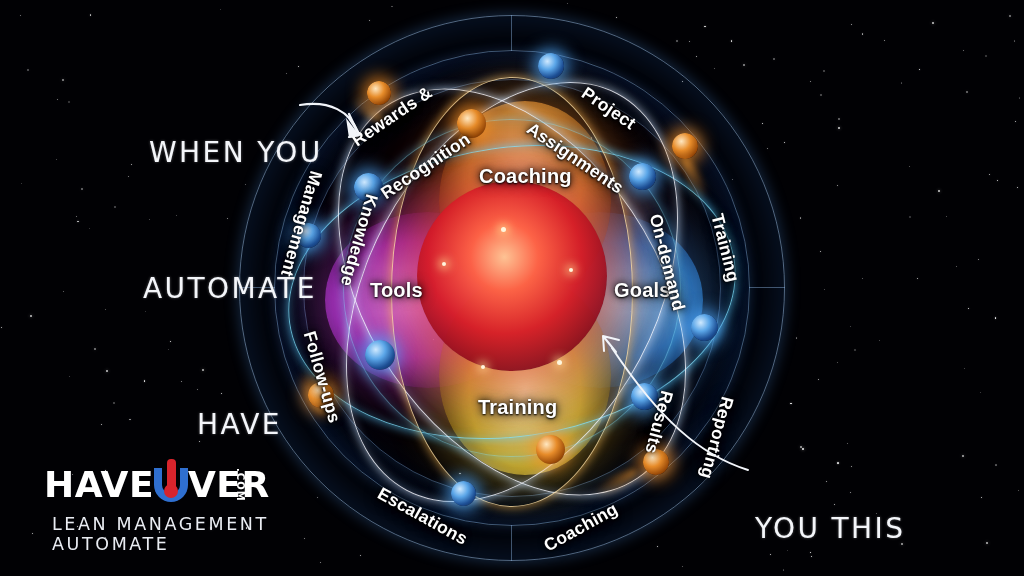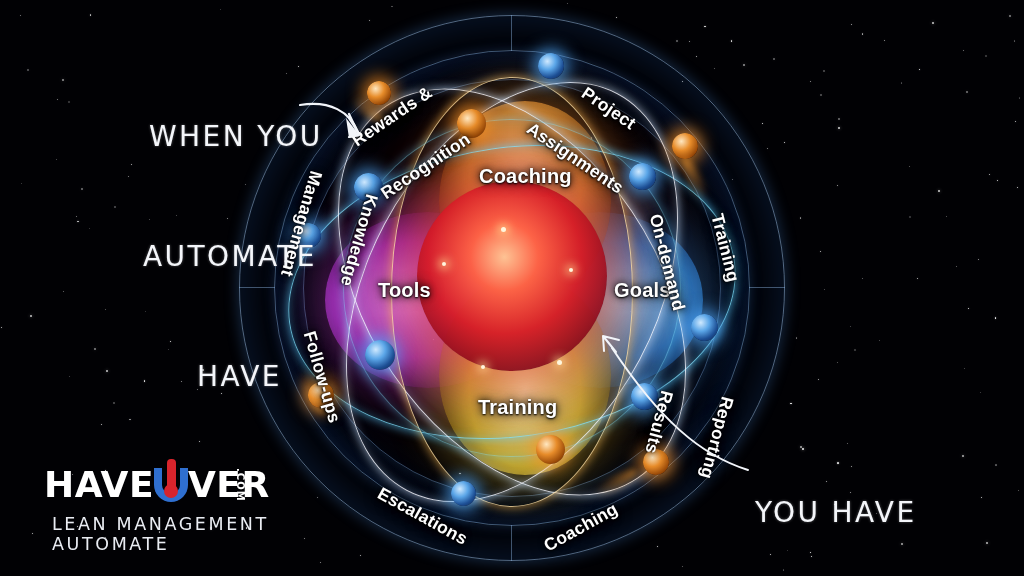--- a/index.html
+++ b/index.html
@@ -75,21 +75,21 @@
   
   .lbl{position:absolute;color:#fff;font-weight:700;letter-spacing:.2px;white-space:pre;
     text-shadow:0 0 6px rgba(0,0,0,.95),0 0 14px rgba(0,0,0,.85),0 1px 2px rgba(0,0,0,1);}
   .core-lbl{font-size:20px;}
   .ring-lbl{font-size:17.5px;line-height:20px;text-align:center;}
 
   
   .hand{position:absolute;color:#f4f6fa;font-family:"DejaVu Sans",sans-serif;
     font-weight:400;letter-spacing:2.4px;white-space:pre;line-height:40px;font-size:28px;
     text-shadow:0 0 3px rgba(255,255,255,.35);}
-  .hand span{display:block;}
+  .hand span{display:block;margin-top:16px;}
 
   
   #logo{position:absolute;left:44px;top:466px;}
   .logo-word{font-size:36px;font-weight:800;color:#fff;letter-spacing:.5px;
      font-family:"DejaVu Sans",sans-serif;line-height:38px;}
   .logo-u{position:relative;display:inline-block;width:34px;height:38px;vertical-align:top;}
   .u-shape{position:absolute;left:0;top:2px;width:34px;height:34px;
      border:8px solid #2f6fd0;border-top:none;border-radius:0 0 17px 17px;box-sizing:border-box;}
   .u-merc{position:absolute;left:12.5px;top:-7px;width:9px;height:34px;background:#d8242c;border-radius:4px;}
   .u-bulb{position:absolute;left:10px;top:18px;width:14px;height:14px;background:#d8242c;border-radius:50%;}
@@ -305,21 +305,21 @@
     <div class="comet-tail" style="left:398px;top:449px;width:50px;height:13px;background:linear-gradient(90deg,rgba(255,160,50,.6) 0%,rgba(255,150,40,0) 100%);transform:rotate(150deg);"></div>
 
     <div class="comet e-blue" style="left:212px;top:466px;width:25px;height:25px;"></div>
 
     <div class="comet e-amber2" style="left:69px;top:367px;width:26px;height:26px;"></div>
     <div class="comet-tail" style="left:62px;top:352px;width:46px;height:13px;background:linear-gradient(90deg,rgba(255,160,50,0) 0%,rgba(255,170,70,.6) 100%);transform:rotate(60deg);"></div>
 
     <div class="comet e-blue" style="left:57px;top:208px;width:25px;height:25px;"></div>
 
     <div class="lbl core-lbl" style="left:240px;top:150px;">Coaching</div>
-    <div class="lbl core-lbl" style="left:139px;top:264px;">Tools</div>
+    <div class="lbl core-lbl" style="left:131px;top:264px;">Tools</div>
     <div class="lbl core-lbl" style="left:375px;top:264px;">Goals</div>
     <div class="lbl core-lbl" style="left:239px;top:381px;">Training</div>
 
     <div class="lbl ring-lbl" style="left:118px;top:46px;transform:rotate(-34deg);">
       <div>Rewards &amp;</div>
       <div>Recognition</div>
     </div>
 
     <div class="lbl ring-lbl" style="left:297px;top:38px;transform:rotate(34deg);">
       <div>Project</div>
@@ -364,21 +364,21 @@
     <path d="M731,462 L752,470 L731,478" stroke="#f2f5fa" stroke-width="2.0" fill="none" stroke-linecap="round" stroke-linejoin="round" opacity="0"></path>
   </svg>
 
   <div class="hand" style="left:149px;top:37px;">
     <span>WHEN YOU</span>
     <span style="margin-left:-6px">AUTOMATE</span>
     <span style="margin-left:48px">HAVE</span>
   </div>
 
   <div class="hand" style="left:755px;top:413px;">
-    <span>YOU HAVE</span>
+    <span>YOU THIS</span>
     
     
   </div>
 
   <div id="logo">
     <div class="logo-word">
       <span>HAVE</span><span class="logo-u">
         <span class="u-shape"></span>
         <span class="u-merc"></span>
         <span class="u-bulb"></span>

